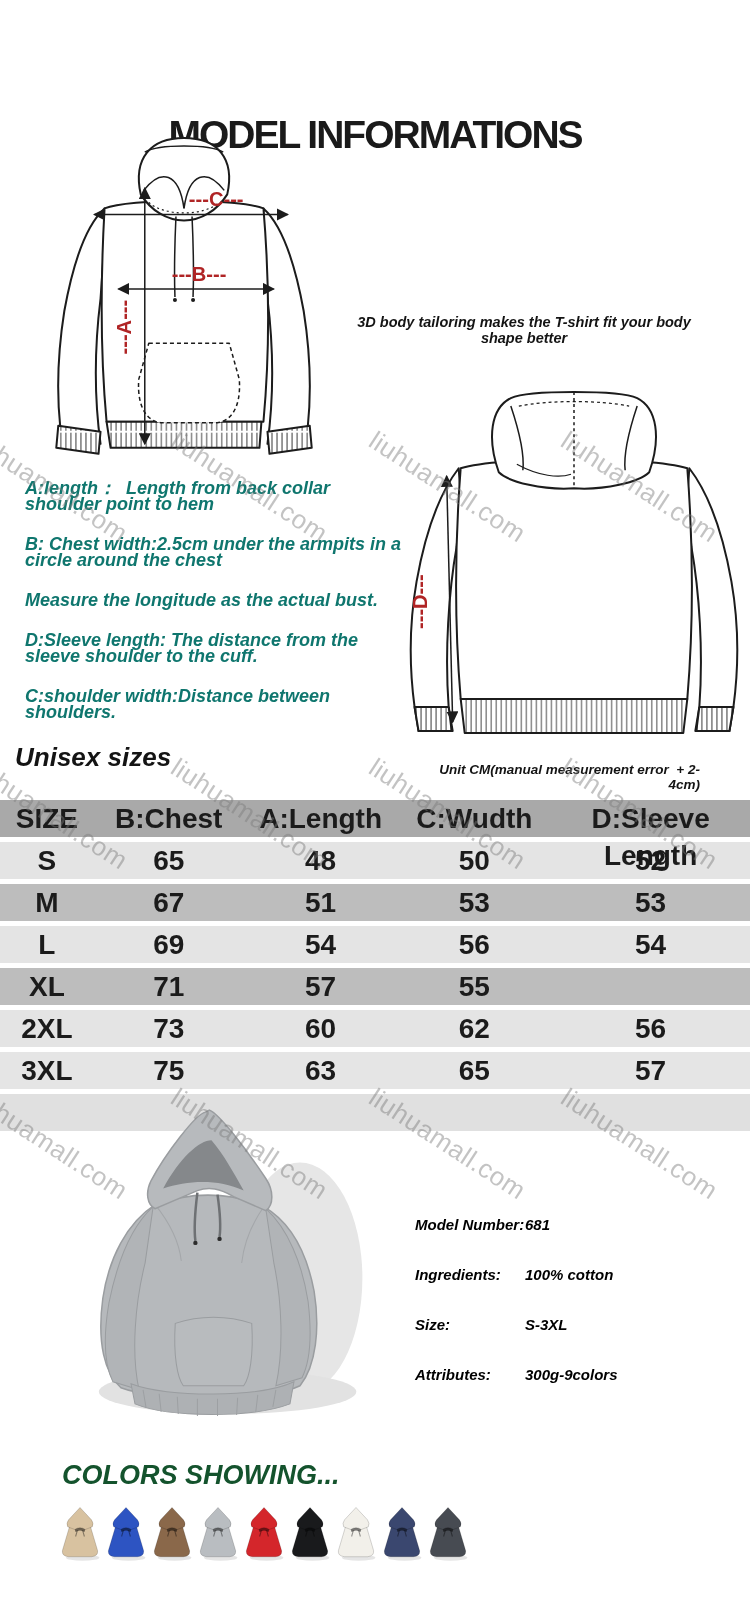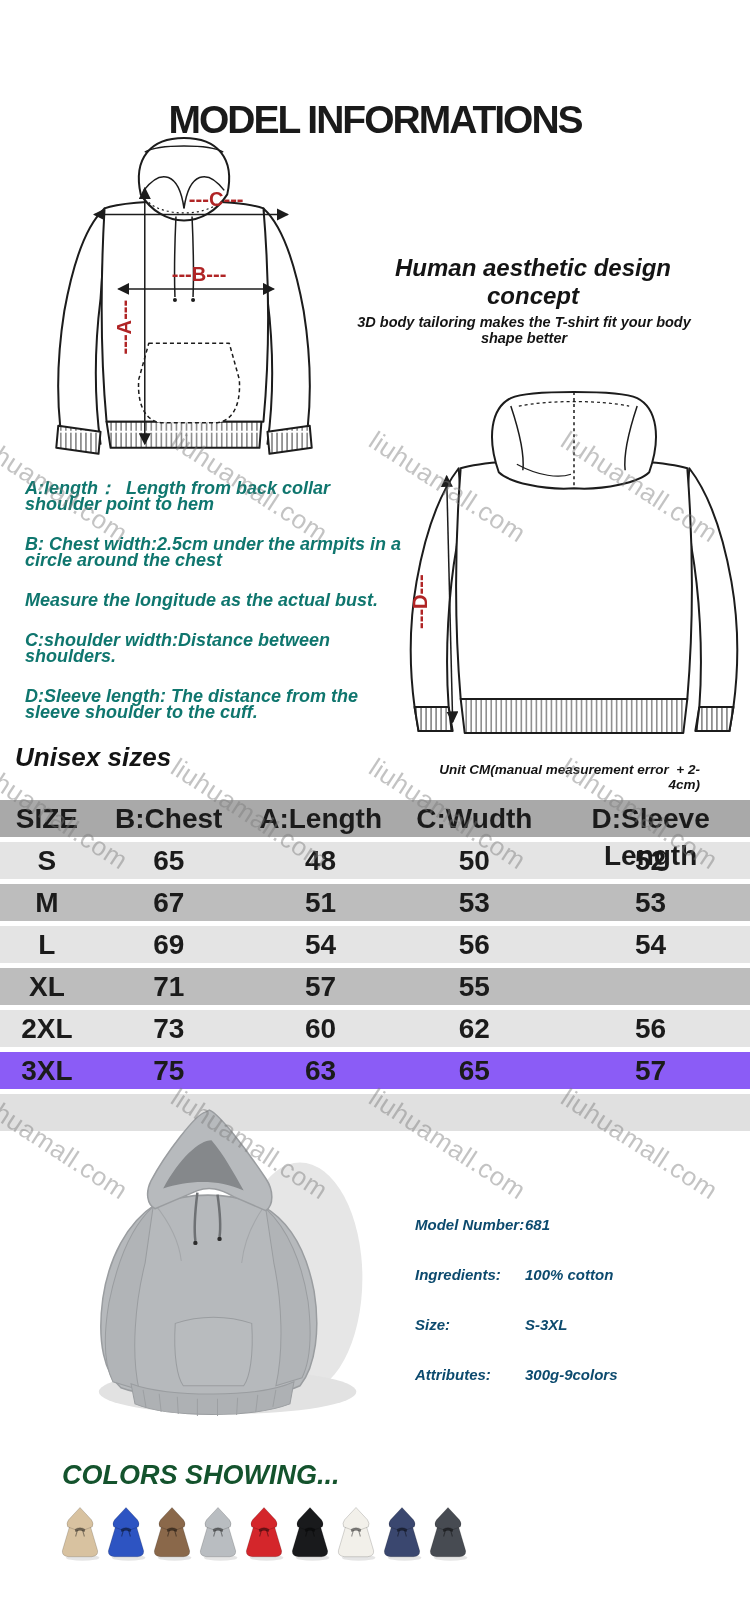--- a/index.html
+++ b/index.html
@@ -1,19 +1,19 @@
 <!DOCTYPE html>
 <html><head>
 <meta charset="utf-8">
 <style>
   html,body{margin:0;padding:0;background:#fff;}
   .page{position:relative;width:750px;height:1611px;background:#ffffff;overflow:hidden;
         font-family:"Liberation Sans", sans-serif;color:#111;}
   
-  .title{position:absolute;top:72px;left:0;width:750px;text-align:center;
+  .title{position:absolute;top:87px;left:0;width:750px;text-align:center;
          font-size:39px;font-weight:800;letter-spacing:-2px;color:#1a1a1a;}
   
   .front-svg{position:absolute;left:48px;top:130px;}
   .back-svg{position:absolute;left:398px;top:376px;}
   .photo-svg{position:absolute;left:45px;top:1092px;}
   
   .design-head{position:absolute;left:368px;top:254px;width:330px;text-align:center;
                font-size:24px;font-weight:700;font-style:italic;color:#141414;}
   .design-sub{position:absolute;left:344px;top:314px;width:360px;text-align:center;
               font-size:14.5px;font-weight:700;font-style:italic;color:#141414;}
@@ -27,21 +27,21 @@
   .unit-note{position:absolute;left:420px;top:762px;width:280px;text-align:right;
              font-size:13.5px;font-weight:700;font-style:italic;white-space:pre-wrap;color:#141414;}
   
   .size-table{position:absolute;left:0;top:800px;width:750px;}
   .trow{display:grid;grid-template-columns:12.5% 20% 20.5% 20.5% 26.5%;
         height:37px;margin-bottom:5px;}
   .tcell{text-align:center;line-height:37px;font-size:28px;font-weight:700;color:#1b1b1b;}
   
   .details{position:absolute;left:415px;top:1213px;width:300px;}
   .drow{display:flex;margin-bottom:27px;font-size:15px;font-weight:700;
-        font-style:italic;line-height:23px;color:#0c4a6e;}
+        font-style:italic;line-height:23px;color:#000000;}
   .dlabel{flex:0 0 110px;}
   
   .colors-head{position:absolute;left:62px;top:1460px;font-size:27px;font-weight:800;
                font-style:italic;color:#14532d;}
   .swatches{position:absolute;left:58px;top:1502px;width:640px;display:flex;gap:2px;}
   .swatch{display:block;width:44px;height:62px;}
   .swatch svg{display:block;}
   
   .wm-layer{position:absolute;left:0;top:0;width:750px;height:1611px;
             pointer-events:none;z-index:10;}
@@ -89,21 +89,20 @@
       <path d="M70,158 L224,158" marker-start="url(#fA)" marker-end="url(#fA)"></path>
       <path d="M96,58 L96,312" marker-start="url(#fA)" marker-end="url(#fA)"></path>
     </g>
     <g class="red-lab" fill="#b02425" text-anchor="middle">
       <text x="167" y="76">---C---</text>
       <text x="150" y="150">---B---</text>
       <text x="82" y="196" transform="rotate(-90 82 196)">---A---</text>
     </g>
   </svg>
 
-  <div class="design-head">Human aesthetic design concept</div>
   <div class="design-sub">3D body tailoring makes the T-shirt fit your body shape better</div>
 
   <svg class="back-svg" width="352" height="358" viewBox="0 0 350 357">
     <defs>
       <marker id="bA" viewBox="0 0 8 8" refX="7" refY="4" markerWidth="8" markerHeight="8" orient="auto-start-reverse">
           <path d="M0,0 L8,4 L0,8 Z" fill="#1c1c1c"></path>
         </marker>
       <pattern id="ribB" width="5" height="40" patternUnits="userSpaceOnUse">
         <rect width="5" height="40" fill="#fff"></rect>
           <path d="M2.5,1 V39" stroke="#444" stroke-width="1"></path>
@@ -123,22 +122,22 @@
       <path d="M118,88 C140,100 160,102 172,98" fill="none" stroke-width="1.2"></path>
     </g>
     <path d="M48,100 L54,345" stroke="#1c1c1c" stroke-width="1.5" fill="none" marker-start="url(#bA)" marker-end="url(#bA)"></path>
     <text class="red-lab" fill="#b02425" text-anchor="middle" x="28" y="225" transform="rotate(-90 28 225)">---D---</text>
   </svg>
 
   <div class="notes" id="notes">
       <div class="note">A:length：  Length from back collar shoulder point to hem</div>
       <div class="note">B: Chest width:2.5cm under the armpits in a circle around the chest</div>
       <div class="note">Measure the longitude as the actual bust.</div>
+      <div class="note">D:Sleeve length: The distance from the sleeve shoulder to the cuff.</div>
       <div class="note">C:shoulder width:Distance between shoulders.</div>
-      <div class="note">D:Sleeve length: The distance from the sleeve shoulder to the cuff.</div>
     </div>
 
   <div class="unisex">Unisex sizes</div>
   <div class="unit-note">Unit CM(manual measurement error  + 2- 4cm)</div>
   <div class="size-table" id="size-table">
       <div class="trow" style="background: rgb(169, 169, 169);">
         <div class="tcell">SIZE</div>
         <div class="tcell">B:Chest</div>
         <div class="tcell">A:Length</div>
         <div class="tcell">C:Wudth</div>
@@ -171,21 +170,21 @@
         <div class="tcell">57</div>
         <div class="tcell">55</div>
       </div>
       <div class="trow" style="background: rgb(228, 228, 228);">
         <div class="tcell">2XL</div>
         <div class="tcell">73</div>
         <div class="tcell">60</div>
         <div class="tcell">62</div>
         <div class="tcell">56</div>
       </div>
-      <div class="trow" style="background: #8b5cf6;">
+      <div class="trow" style="background: #e5e5e5;">
         <div class="tcell">3XL</div>
         <div class="tcell">75</div>
         <div class="tcell">63</div>
         <div class="tcell">65</div>
         <div class="tcell">57</div>
       </div>
       <div class="trow" style="background: rgb(224, 224, 224);">
         <div class="tcell"></div>
         <div class="tcell"></div>
         <div class="tcell"></div>

